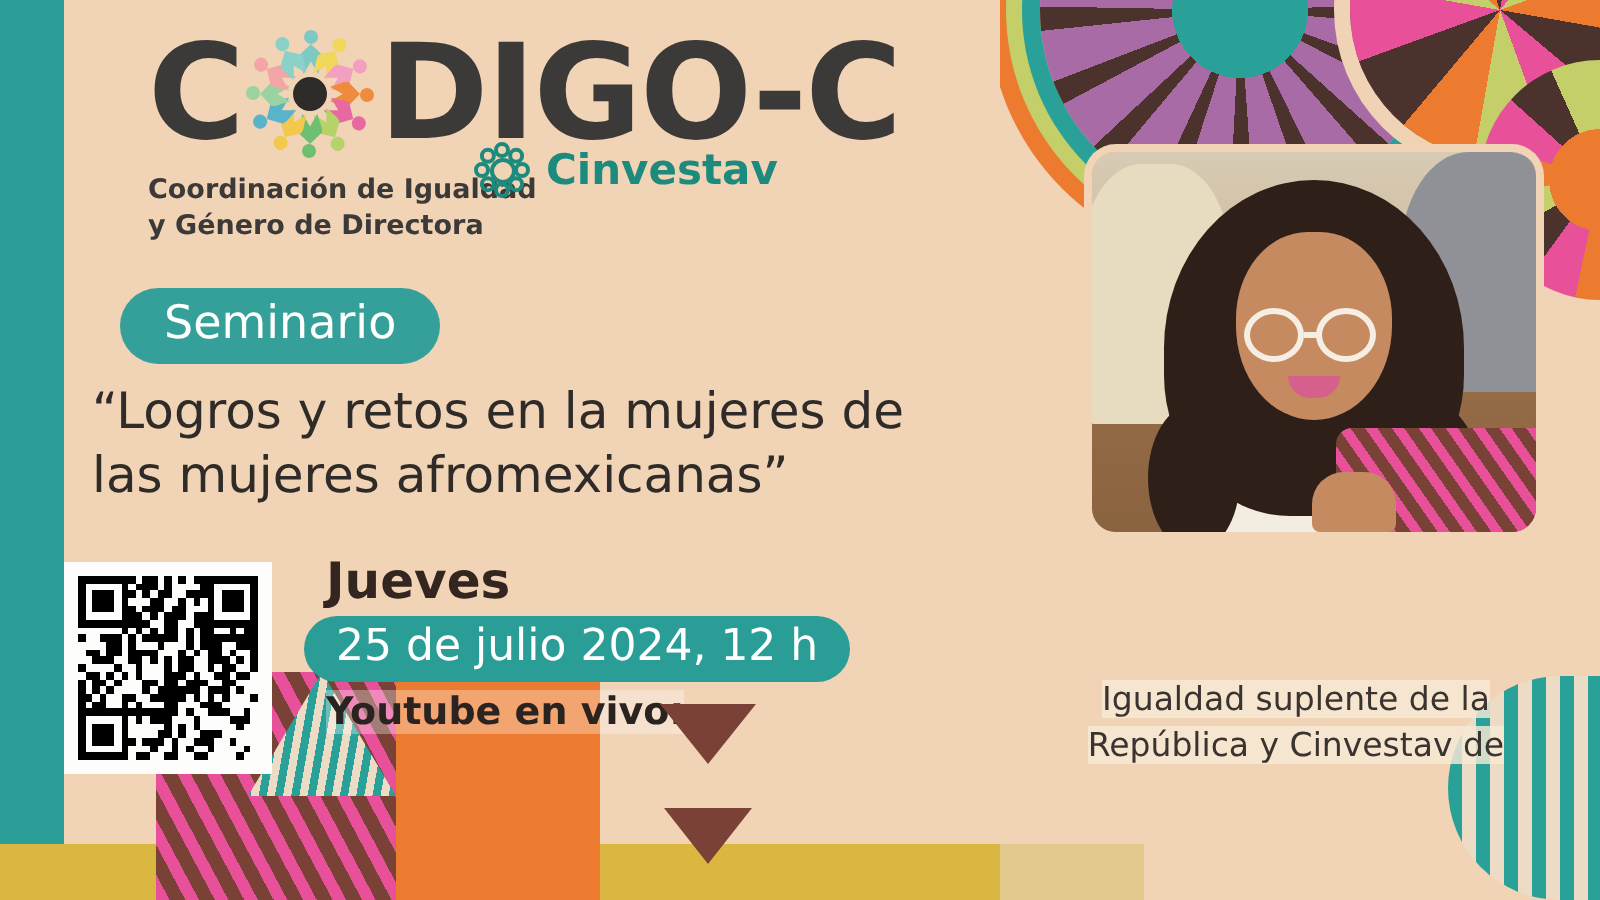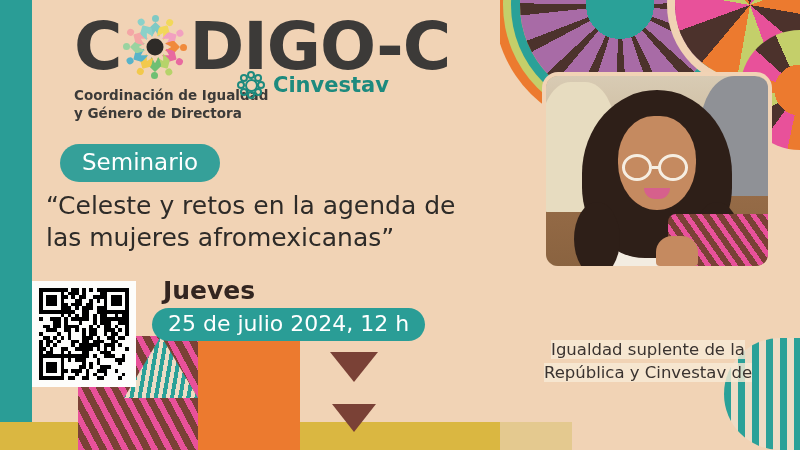--- a/index.html
+++ b/index.html
@@ -373,26 +373,27 @@
         <span style="transform: translate(-7.07px, -7.07px);"></span>
         <span style="transform: translate(0px, -10px);"></span>
         <span style="transform: translate(7.07px, -7.07px);"></span>
         <span class="mid"></span>
       </span>
     <span class="cinv-text">Cinvestav</span>
   </div>
 
   <div class="badge-seminario">Seminario</div>
   <div class="sem-title">
-    <div>“Celeste y retos en la agenda de</div>
+    <div>“Logros y retos en la mujeres de</div>
     <div>las mujeres afromexicanas”</div>
   </div>
 
   <div class="dia">Jueves</div>
   <div class="fecha">25 de julio 2024, 12 h</div>
+  <div class="yt-label">Youtube en vivo:</div>
 
   <div class="qr-card">
     <div class="qr-grid" id="qrGrid">
         <i></i>
         <i></i>
         <i></i>
         <i></i>
         <i></i>
         <i></i>
         <i></i>

